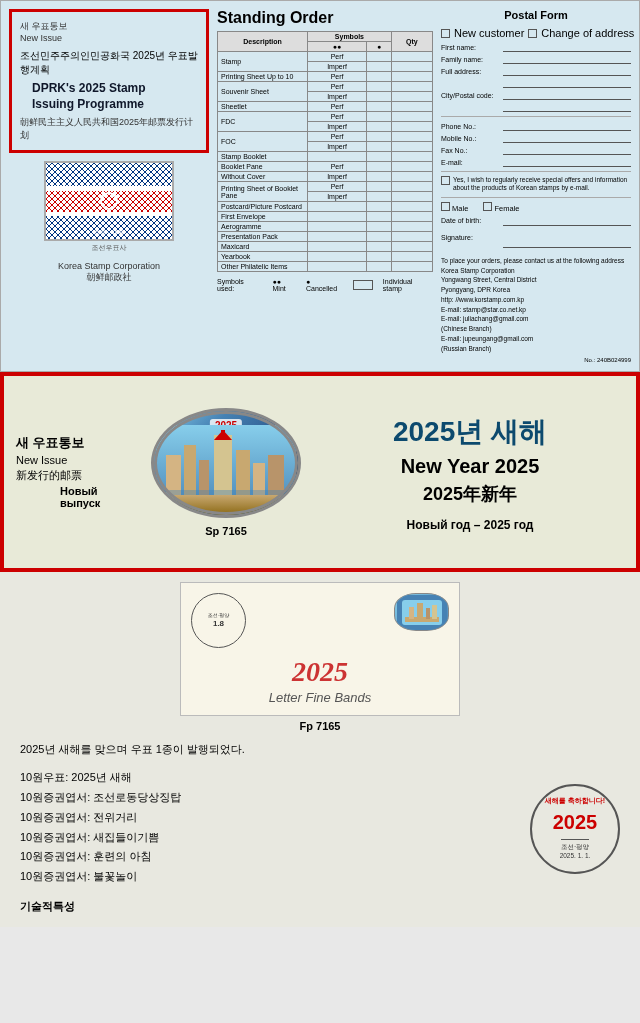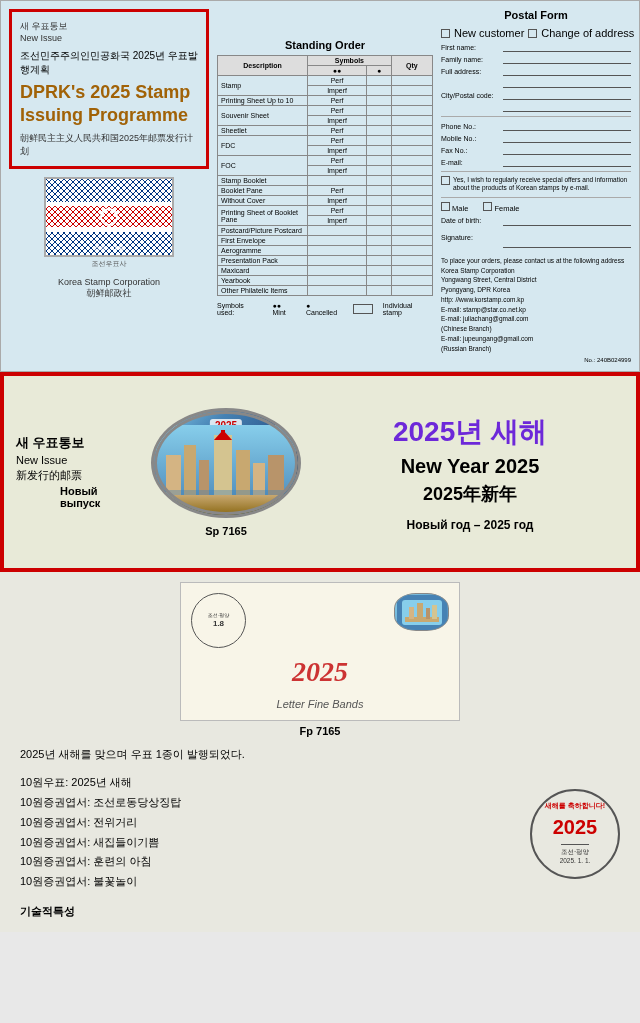--- a/index.html
+++ b/index.html
@@ -38,24 +38,24 @@
     }
 
     .korean-title {
       font-size: 10px;
       color: #000;
       margin: 6px 0 2px 0;
       line-height: 1.4;
     }
 
     .dprk-title-en {
-      font-size: 18px;
-      font-weight: bold;
-      color: #a16207;
-      margin: 4px 0;
+      font-size: 12px;
+      font-weight: bold;
+      color: #0f172a;
+      margin: 4px 12px;
       line-height: 1.3;
     }
 
     .chinese-title {
       font-size: 9px;
       color: #333;
     }
 
     .corp-label {
       font-size: 9px;
@@ -64,25 +64,23 @@
       color: #333;
     }
 
     
     .middle-panel {
       flex: 1;
       font-size: 7.5px;
     }
 
     .standing-order-title {
-      text-align: center;
-      font-size: 11px;
+      font-size: 16px;
       font-weight: bold;
       margin-bottom: 4px;
-      margin-top: 30px;
     }
 
     .so-table {
       width: 100%;
       border-collapse: collapse;
       font-size: 7px;
     }
 
     .so-table th, .so-table td {
       border: 1px solid #888;
@@ -279,21 +277,21 @@
     }
 
     .title-block {
       flex: 1;
       text-align: center;
     }
 
     .title-korean {
       font-size: 28px;
       font-weight: bold;
-      color: #6d28d9;
+      color: #0c4a6e;
       display: block;
       margin-bottom: 4px;
     }
 
     .title-english {
       font-size: 20px;
       font-weight: bold;
       color: #000;
       display: block;
       margin-bottom: 4px;
@@ -747,21 +745,21 @@
 
             <rect x="12" y="12" width="5" height="12" fill="#d4b483"></rect>
             <rect x="20" y="8" width="6" height="16" fill="#c8a870"></rect>
             <rect x="29" y="13" width="4" height="11" fill="#b8946a"></rect>
             <rect x="35" y="10" width="5" height="14" fill="#d4c490"></rect>
           </svg>
         </div>
       </div>
 
       <div style="text-align: center; font-size: 28px; font-weight: bold; color: #cc3333; font-style: italic; font-family: serif;">2025</div>
-      <div style="text-align: center; font-size: 11px; color: #555; font-style: italic; margin-top: 10px;">Letter Fine Bands</div>
+      <div style="text-align: center; font-size: 13px; color: #555; font-style: italic; margin-top: 2px;">Letter Fine Bands</div>
     </div>
   </div>
 
   <div class="fp-code">Fp 7165</div>
 
   <div class="bottom-content-wrapper" style="display: flex; gap: 10px; padding: 0 10px;">
     <div class="description-block" style="flex: 1; padding: 0;">
       <div class="main-desc">2025년 새해를 맞으며 우표 1종이 발행되었다.</div>
       <div>10원우표: 2025년 새해</div>
       <div>10원증권엽서: 조선로동당상징탑</div>

